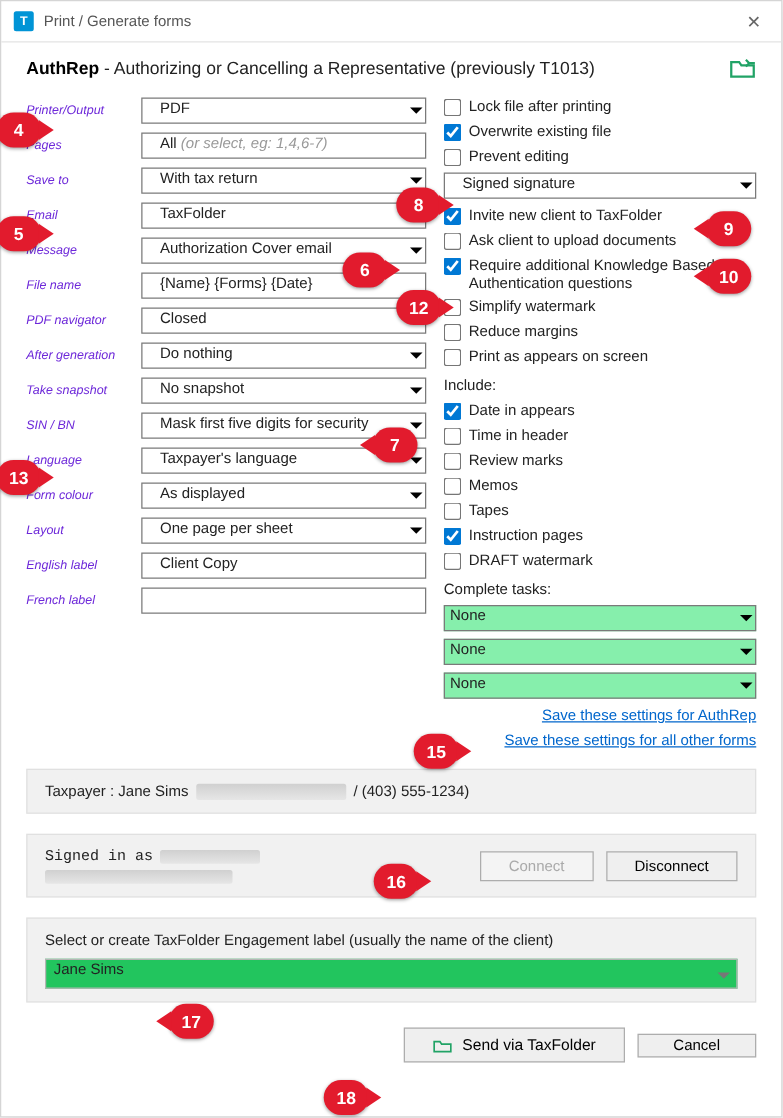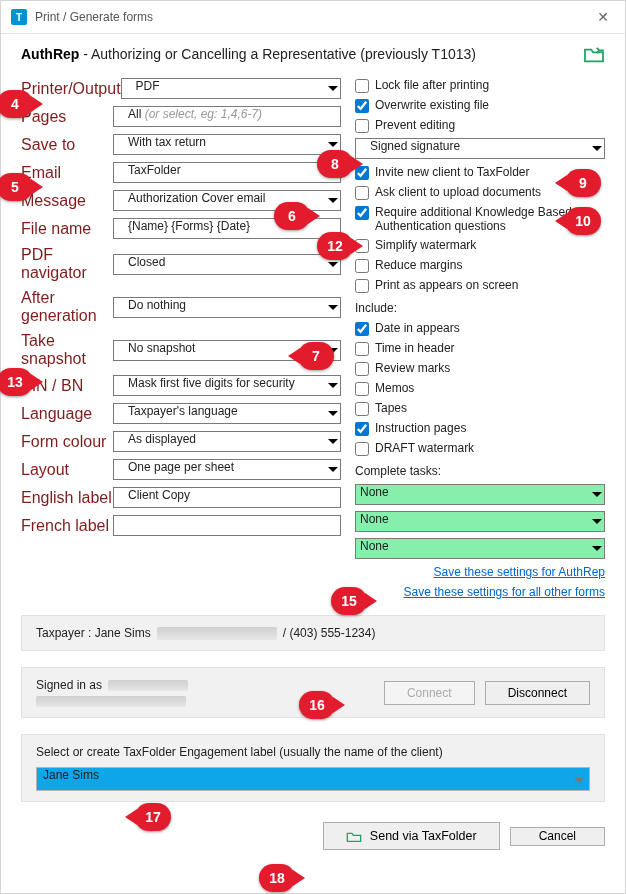--- a/index.html
+++ b/index.html
@@ -12,45 +12,45 @@
   .content { padding: 12px 20px 12px 20px; position: relative; }
   .header-row { display:flex; align-items:flex-start; margin-bottom:14px; }
   .header-label { font-size:14px; }
   .header-label b { font-weight:700; color:#000; }
   .folder-icon { margin-left:auto; width:22px; height:18px; }
   .folder-icon svg { width:100%; height:100%; }
   .cols { display:flex; gap:14px; }
   .leftcol { flex:0 0 320px; }
   .rightcol { flex:1; }
   .form-row { display:flex; align-items:center; margin-bottom:7px; min-height:21px; }
-  .form-row .lbl { flex:0 0 92px; font-size:16px; color:#7f1d1d; }
+  .form-row .lbl { flex:0 0 92px; font-size:10px; color:#6d28d9;font-style:italic; }
   .ctrl { flex:1; position:relative; }
   .select, .input { width:100%; height:21px; border:1px solid #7a7a7a; background:#fff; font-size:12px; padding:0 18px 0 14px; font-family: inherit; }
   .select { cursor: pointer; }
   .caret { position:absolute; right:0; top:0; width:17px; height:21px; display:flex; align-items:center; justify-content:center; pointer-events:none; }
   .caret::after { content:''; border-left:5px solid transparent; border-right:5px solid transparent; border-top:5px solid #000; }
   .chk-row { display:flex; align-items:flex-start; margin-bottom:5px; gap:6px; }
   .chk-row input[type=checkbox] { width:14px; height:14px; margin-top:1px; flex-shrink:0; accent-color:#0078d4; }
   .chk-row .clabel { flex:1; font-size:12px; line-height:14px; }
   .section-label { font-size:12px; margin:8px 0 6px 0; }
   .select-full { width:100%; height:21px; border:1px solid #7a7a7a; background:#86efac; font-size:12px; padding:0 18px 0 4px; position:relative; margin-bottom:6px; }
   .link-row { text-align:right; margin-top:6px; }
   .link-row a { color:#0066cc; text-decoration:underline; font-size:12px; cursor:pointer; }
   .panel { background:#f1f1f1; border:1px solid #e0e0e0; padding:10px 14px; margin-top:16px; }
   .taxpayer-line { display:flex; align-items:center; gap:6px; font-size:12px; }
   .redact { display:inline-block; width:120px; height:13px; background:linear-gradient(#d0d0d0,#e6e6e6); border-radius:2px; }
   .redact.small { width:80px; height:11px; }
   .redact.tiny { width:150px; height:11px; }
   .sign-row { display:flex; align-items:center; gap:10px; }
-  .sign-left { display:flex; flex-direction:column; gap:4px; }
+  .sign-left { display:flex; flex-direction:column; gap:4px;font-family:Liberation Mono, monospace; }
   .sign-left .row1 { display:flex; align-items:center; gap:6px; }
   .btn { height:24px; border:1px solid #adadad; background:#efefef; font-size:12px; padding:0 22px; cursor:pointer; font-family:inherit; }
   .btn:disabled { color:#aaa; cursor:default; background:#f4f4f4; }
   .engagement-label { font-size:12px; margin-bottom:8px; }
-  .engagement-select { width:100%; height:24px; border:1px solid #b5b5b5; background:#0ea5e9; font-size:12px; padding:0 22px 0 6px; position:relative; }
+  .engagement-select { width:100%; height:24px; border:1px solid #b5b5b5; background:#22c55e; font-size:12px; padding:0 22px 0 6px; position:relative; }
   .engagement-select .caret { height:24px; width:20px; }
   .engagement-select .caret::after { border-top-color:#777; }
   .footer { display:flex; justify-content:flex-end; gap:10px; margin-top:20px; align-items:center; }
   .send-btn { display:flex; align-items:center; gap:8px; height:28px; border:1px solid #adadad; background:#efefef; padding:0 22px; cursor:pointer; font-size:12.5px; font-family:inherit; }
   .mini-folder { width:16px; height:13px; }
   .callout { position:absolute; min-width:36px; height:28px; background:#e21b2d; color:#fff; border-radius:14px 14px 14px 14px; display:flex; align-items:center; justify-content:center; font-weight:bold; font-size:14px; box-shadow:0 1px 3px rgba(0,0,0,.4); }
   .callout.pR::after { content:''; position:absolute; right:-10px; top:50%; transform:translateY(-50%); border-top:8px solid transparent; border-bottom:8px solid transparent; border-left:12px solid #e21b2d; }
   .callout.pL::after { content:''; position:absolute; left:-10px; top:50%; transform:translateY(-50%); border-top:8px solid transparent; border-bottom:8px solid transparent; border-right:12px solid #e21b2d; }
   .rel { position:relative; }
 </style>

